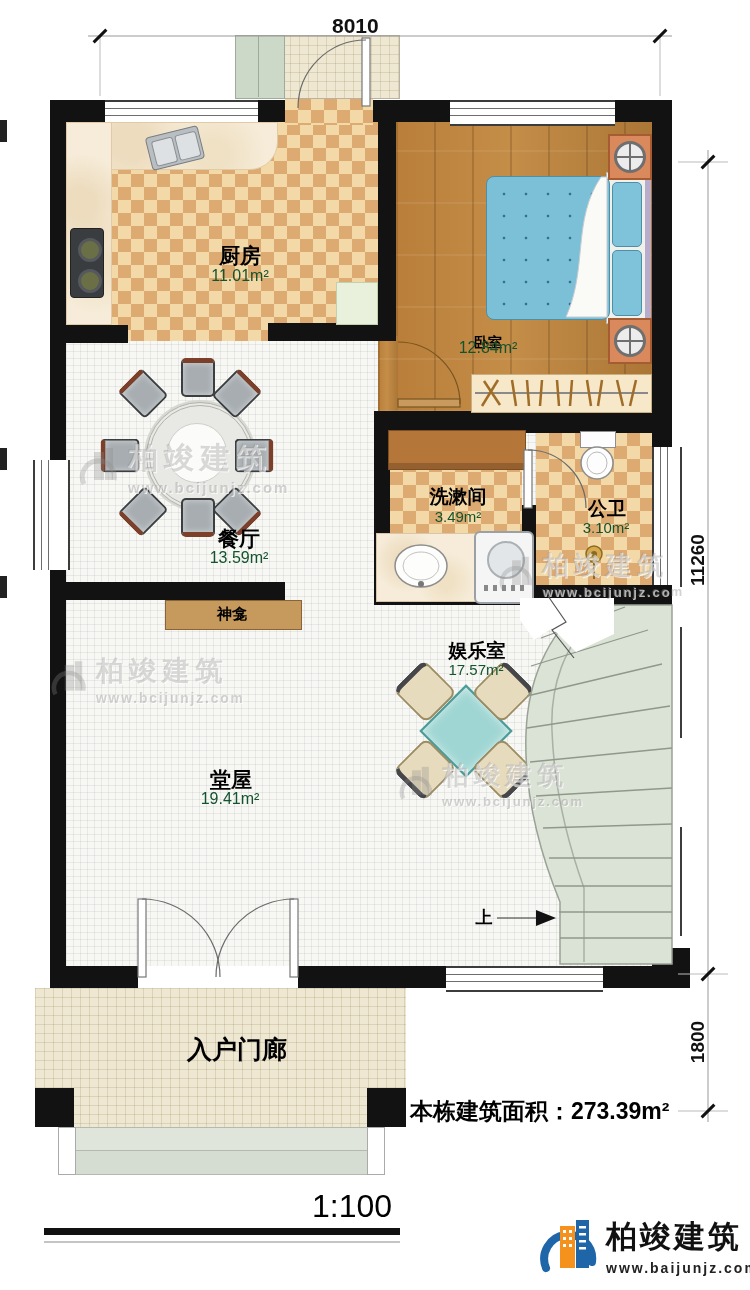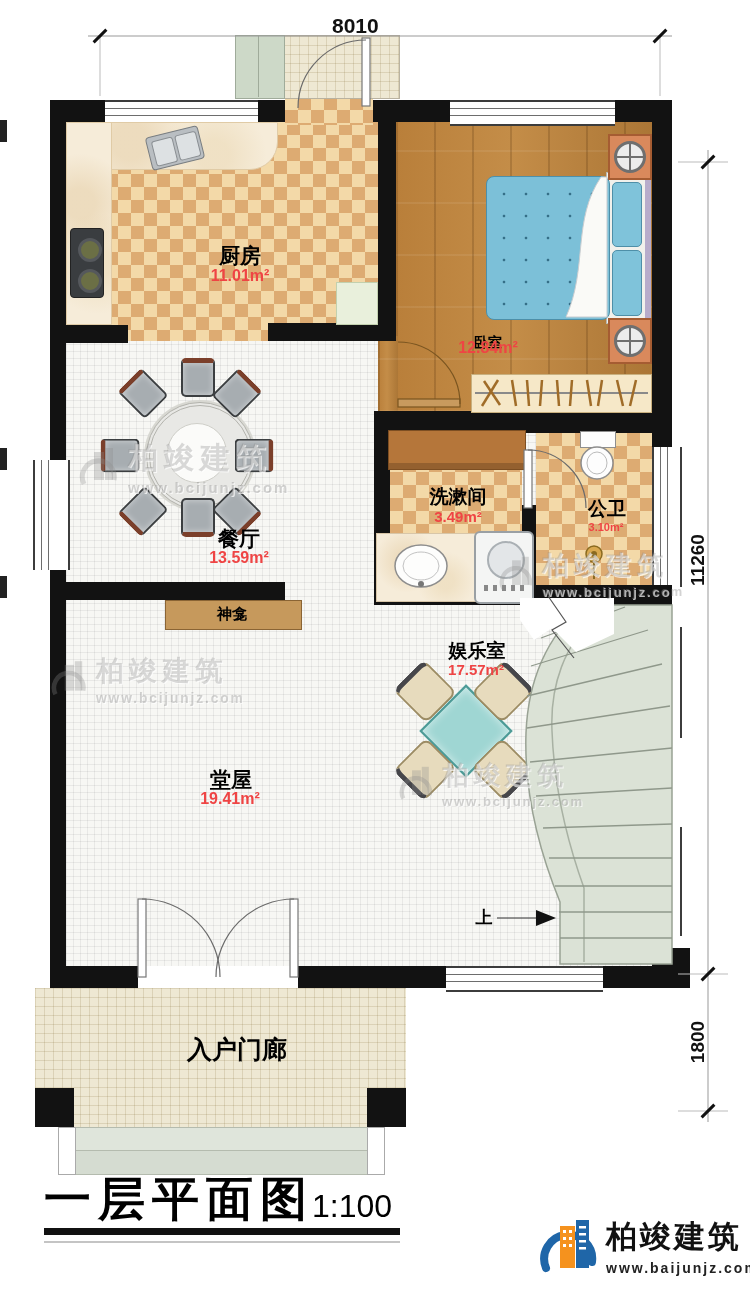--- a/index.html
+++ b/index.html
@@ -14,21 +14,21 @@
   .wood{background-color:#b5813e;background-image:
     repeating-linear-gradient(90deg, rgba(60,30,0,.18) 0 2px, transparent 2px 38px),
     repeating-linear-gradient(0deg, rgba(255,255,255,.07) 0 2px, transparent 2px 52px),
     linear-gradient(90deg,#b97f3a,#c48d48 45%,#ab7636);}
   .marble{background-color:#f6ecd9;background-image:radial-gradient(circle at 30% 40%, rgba(220,190,140,.35) 0 12%, transparent 40%),radial-gradient(circle at 70% 70%, rgba(225,200,150,.3) 0 10%, transparent 35%);}
   .winh{background:#fff;border-top:2px solid #3c3c3c;border-bottom:2px solid #3c3c3c;
     background-image:linear-gradient(to bottom,transparent 6px,#6d6d6d 6px,#6d6d6d 7px,transparent 7px,transparent 13px,#6d6d6d 13px,#6d6d6d 14px,transparent 14px);}
   .winv{background:#fff;border-left:2px solid #3c3c3c;border-right:2px solid #3c3c3c;
     background-image:linear-gradient(to right,transparent 6px,#6d6d6d 6px,#6d6d6d 7px,transparent 7px,transparent 13px,#6d6d6d 13px,#6d6d6d 14px,transparent 14px);}
   .lbl{position:absolute;transform:translate(-50%,-50%);font-weight:bold;white-space:nowrap;color:#000;}
-  .area{position:absolute;transform:translate(-50%,-50%);font-weight:bold;white-space:nowrap;color:#ef4444;}
+  .area{position:absolute;transform:translate(-50%,-50%);font-weight:normal;white-space:nowrap;color:#14532d;}
   .tick{position:absolute;width:18px;height:3px;background:#111;transform:translate(-50%,-50%) rotate(-45deg);}
   .dimtxt{position:absolute;font-weight:bold;font-size:20px;color:#111;}
   .wm{position:absolute;display:flex;align-items:center;gap:8px;pointer-events:none;}
   .wm .cn{font-size:30px;font-weight:bold;letter-spacing:6px;color:rgba(140,140,140,.33);text-shadow:1px 1px 0 rgba(255,255,255,.7);}
   .wm .url{font-size:15px;font-weight:bold;letter-spacing:2px;color:rgba(140,140,140,.38);text-shadow:1px 1px 0 rgba(255,255,255,.7);}
   .chairD{position:absolute;width:30px;height:32px;background:#a7adb1;border:2px solid #3c3f41;border-radius:5px;box-shadow:inset 0 0 6px rgba(255,255,255,.5);}
   .chairM{position:absolute;width:40px;height:40px;background:#e7dbbd;border:2px solid #9c8c64;border-radius:8px;}
   .nstand{position:absolute;width:40px;height:42px;background:#d9895c;border:2px solid #a55c32;}
   .lamp{position:absolute;width:26px;height:26px;border-radius:50%;background:#ececec;border:3px solid #6f6f6f;}
   .lamp:before{content:"";position:absolute;left:50%;top:0;bottom:0;width:2px;background:#6f6f6f;transform:translateX(-50%);}
@@ -232,21 +232,21 @@
 
   <div class="lbl" style="left:240px;top:256px;font-size:21px;">厨房</div>
   <div class="area" style="left:240px;top:276px;font-size:16px;">11.01m²</div>
   <div class="lbl" style="left:488px;top:343px;font-size:14px;">卧室</div>
   <div class="area" style="left:488px;top:348px;font-size:16px;">12.84m²</div>
   <div class="lbl" style="left:239px;top:539px;font-size:21px;text-align:right;">餐厅</div>
   <div class="area" style="left:239px;top:558px;font-size:16px;">13.59m²</div>
   <div class="lbl" style="left:458px;top:497px;font-size:19px;">洗漱间</div>
   <div class="area" style="left:458px;top:516px;font-size:15px;">3.49m²</div>
   <div class="lbl" style="left:607px;top:509px;font-size:19px;">公卫</div>
-  <div class="area" style="left:606px;top:527px;font-size:11px;">3.10m²</div>
+  <div class="area" style="left:606px;top:527px;font-size:15px;">3.10m²</div>
   <div class="lbl" style="left:232px;top:614px;font-size:15px;">神龛</div>
   <div class="lbl" style="left:477px;top:651px;font-size:19px;">娱乐室</div>
   <div class="area" style="left:476px;top:669px;font-size:15px;">17.57m²</div>
   <div class="lbl" style="left:231px;top:780px;font-size:21px;">堂屋</div>
   <div class="area" style="left:230px;top:799px;font-size:16px;">19.41m²</div>
   <div class="lbl" style="left:237px;top:1049px;font-size:25px;">入户门廊</div>
   <div class="lbl" style="left:484px;top:917px;font-size:17px;">上</div>
 
   <div class="wm" style="left:78px;top:438px;">
     <svg width="42" height="46" viewBox="0 0 42 46">
@@ -286,22 +286,24 @@
         <path d="M 6,40 A 16 16 0 1 1 36,36" fill="none" stroke="rgba(140,140,140,.3)" stroke-width="5"></path>
         <rect x="16" y="8" width="10" height="28" fill="rgba(140,140,140,.3)"></rect>
         <rect x="27" y="4" width="8" height="32" fill="rgba(140,140,140,.3)"></rect>
       </svg>
     <div>
         <div class="cn">柏竣建筑</div>
         <div class="url">www.bcijunjz.com</div>
       </div>
   </div>
 
-
-  <div class="abs" style="left:44px;top:1168px;font-size:47px;font-weight:bold;letter-spacing:7px;">一层平面图</div>
+  <div class="abs" style="left:410px;top:1096px;font-size:23px;font-weight:600;white-space:nowrap;">
+    <span>本栋建筑面积：</span><span>273.39m²</span>
+  </div>
+
   <div class="abs" style="left:312px;top:1188px;font-size:32px;">1:100</div>
   <div class="abs" style="left:44px;top:1228px;width:356px;height:7px;background:#111;"></div>
   <div class="abs" style="left:44px;top:1241px;width:356px;height:2px;background:#c4c4c4;"></div>
 
   <div class="abs" style="left:538px;top:1212px;display:flex;align-items:center;gap:8px;">
     <svg width="60" height="68" viewBox="0 0 60 68">
       <path d="M 8,56 A 24 24 0 1 1 54,50" fill="none" stroke="#1f66a8" stroke-width="8" stroke-linecap="round"></path>
       <rect x="22" y="14" width="15" height="42" fill="#f5921e"></rect>
       <rect x="38" y="8" width="13" height="48" fill="#1f66a8"></rect>
       <g fill="#fff">

